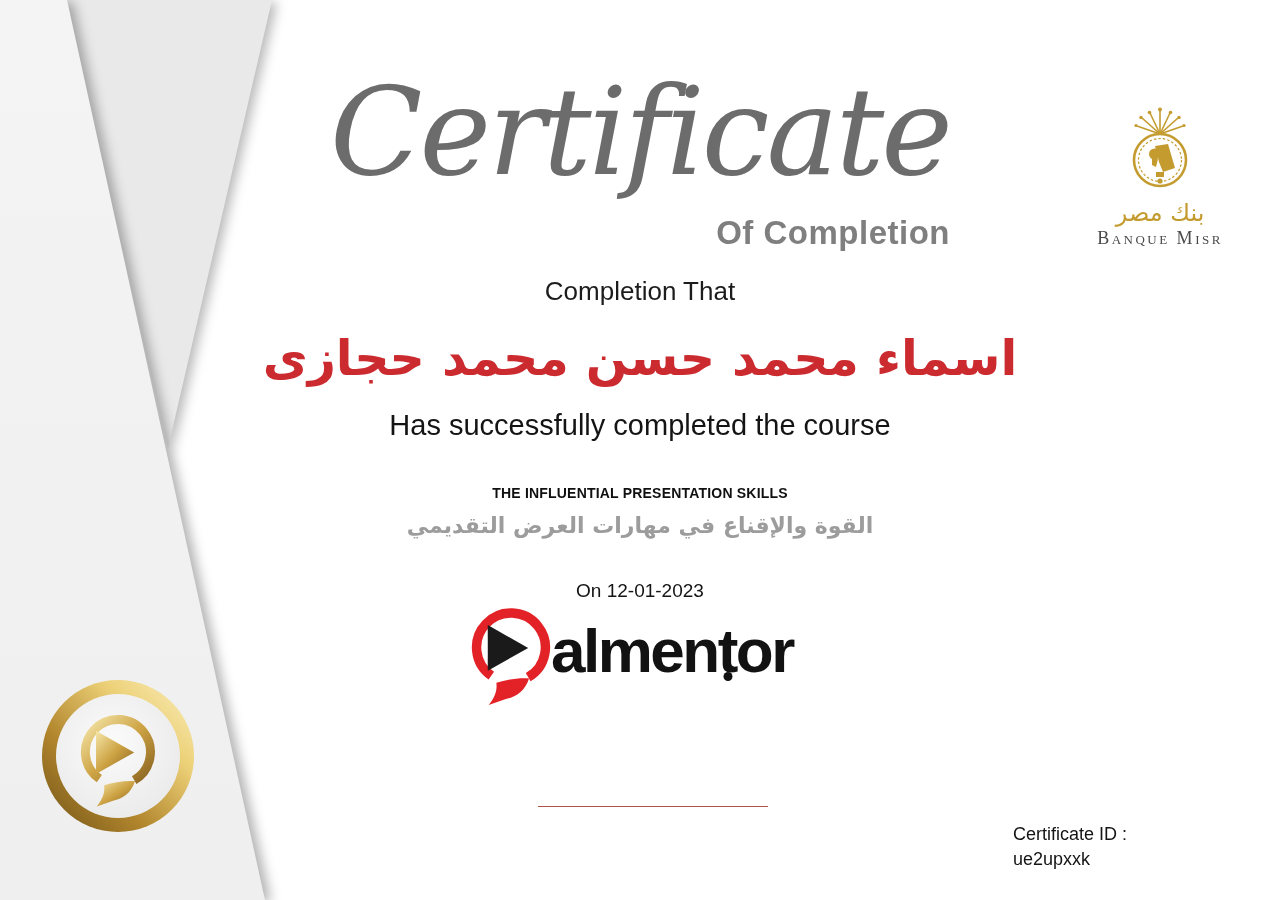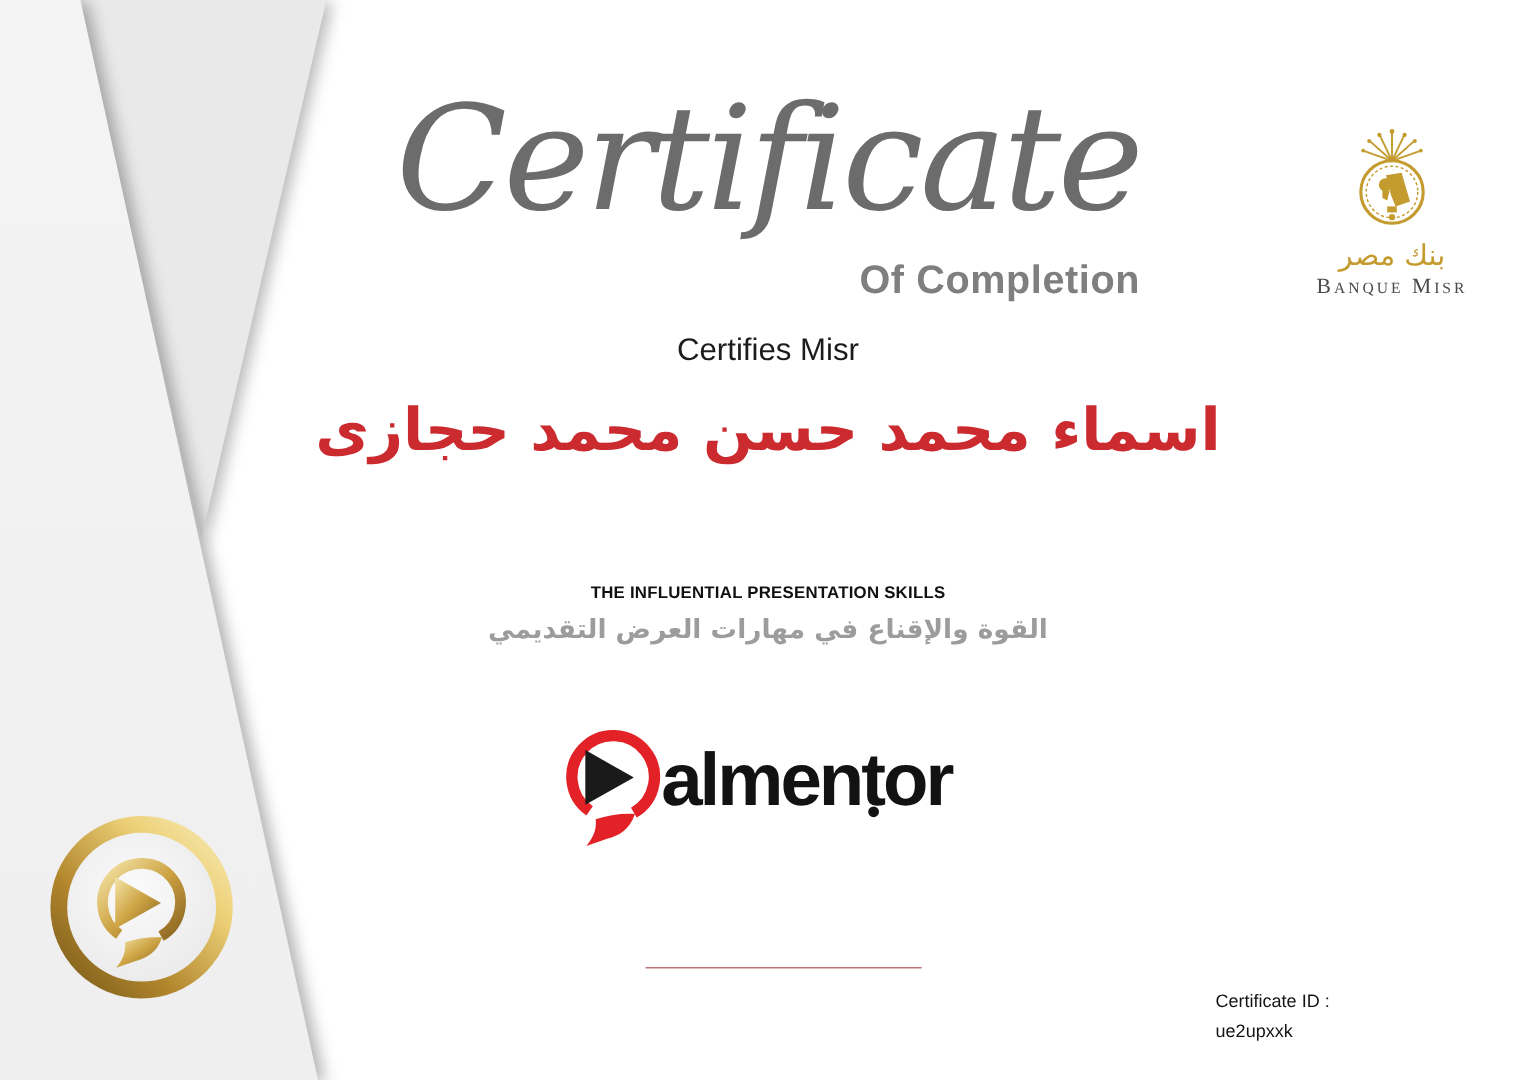--- a/index.html
+++ b/index.html
@@ -67,21 +67,21 @@
   .t-char::after {
     content:""; position:absolute; width:9px; height:9px; border-radius:50%;
     background:#121212; left:55%; bottom:1px; transform:translateX(-50%);
   }
 
   
   .sig-name { top:766px; font-family:"DejaVu Sans", sans-serif; font-size:20px; color:#242424; }
   .sig-line { position:absolute; z-index:5; left:538px; top:806px; width:230px; height:1px; background:#b0524e; }
 
   
-  .cert-id { position:absolute; z-index:5; left:1013px; top:822px; font-size:15px; color:#141414; line-height:25px; text-align:left; }
+  .cert-id { position:absolute; z-index:5; left:1013px; top:822px; font-size:18px; color:#141414; line-height:25px; text-align:left; }
 </style>
 </head>
 <body>
 
 <div class="stage">
 
   <div class="fx-wrap wedge-wrap">
       <div class="wedge"></div>
     </div>
   <div class="fx-wrap sheet-wrap">
@@ -150,24 +150,26 @@
           <path d="M27 53 L33 53 L31 61 L27 59 Z"></path>
           <rect x="31" y="66" width="8" height="5"></rect>
           <circle cx="35" cy="75" r="2.6"></circle>
         </g>
       </g>
     </svg>
     <div class="bm-ar" dir="rtl">بنك مصر</div>
     <div class="bm-en">Banque Misr</div>
   </div>
 
-  <div class="line certifies">Certifies Misr</div>
+  <div class="line certifies">Completion That</div>
   <div class="line recipient" dir="rtl">اسماء محمد حسن محمد حجازى</div>
+  <div class="line completed">Has successfully completed the course</div>
   <div class="line course-en">THE INFLUENTIAL PRESENTATION SKILLS</div>
   <div class="line course-ar" dir="rtl">القوة والإقناع في مهارات العرض التقديمي</div>
+  <div class="line date-line">On 12-01-2023</div>
 
   <svg class="am-mark" width="86" height="105" viewBox="0 0 100 122" aria-hidden="true">
     <path d="M 70 81.6 A 40 40 0 1 0 27.1 79.8" fill="none" stroke="#e32227" stroke-width="11"></path>
     <path d="M 71 83 C 66 98 56 104 44 107 L 24 114 C 32 104 34 96 33 88 C 45 84 60 82 71 83 Z" fill="#e32227"></path>
     <path d="M 23 21 L 23 74 L 70 47.5 Z" fill="#1a1a1a"></path>
   </svg>
   <div class="am-text"><span>almen</span><span class="t-char">t</span><span>or</span></div>
 
   <div class="sig-line"></div>
 

